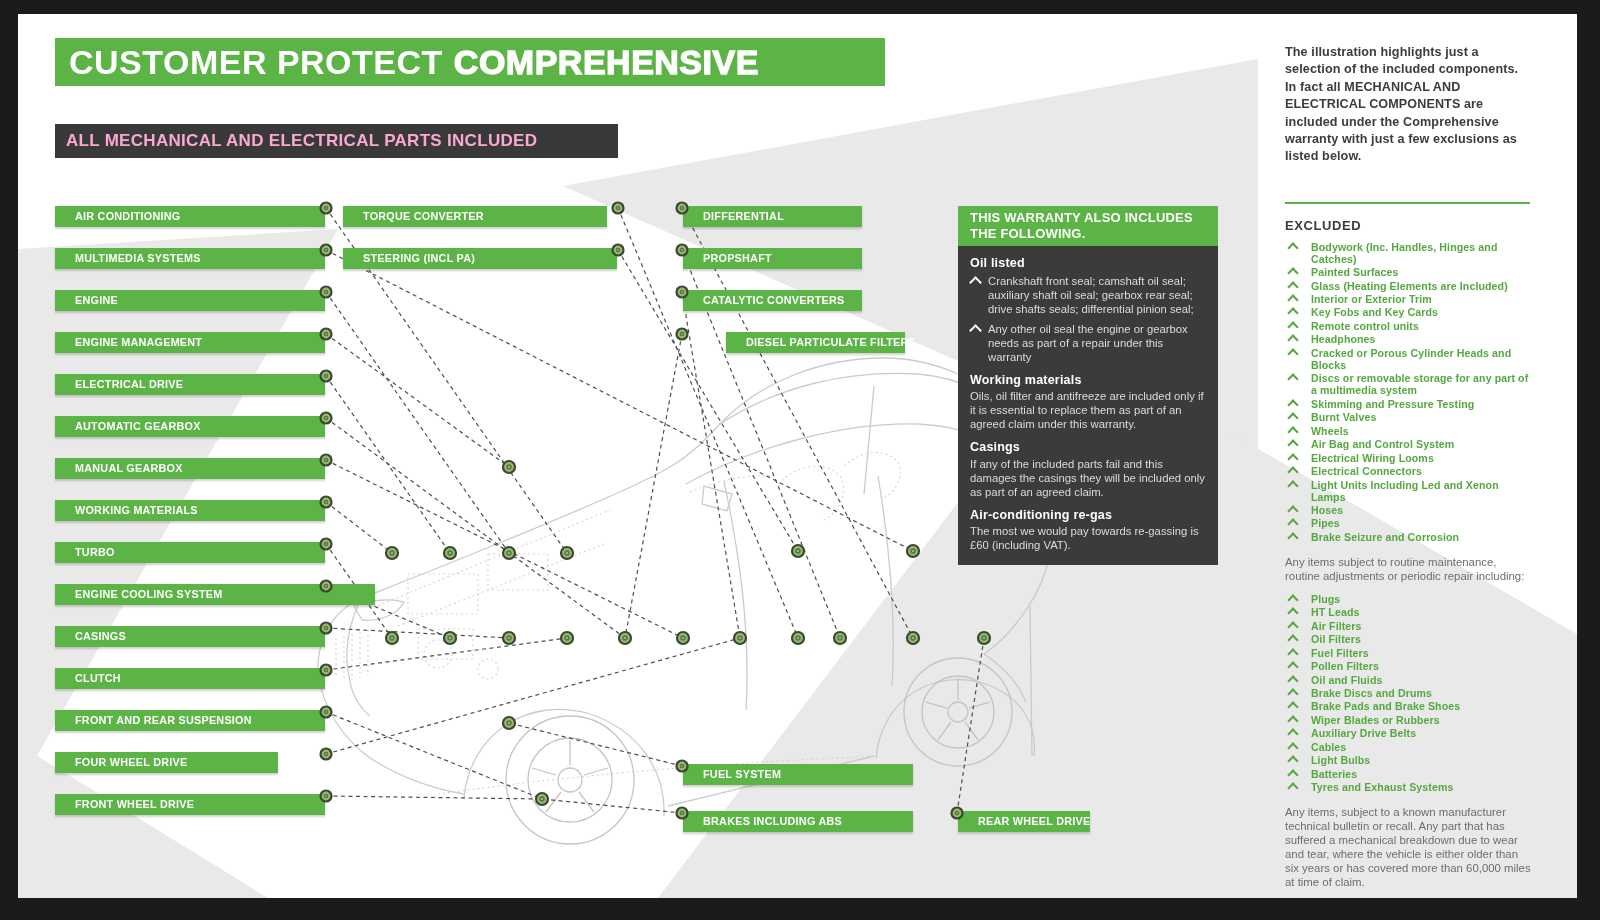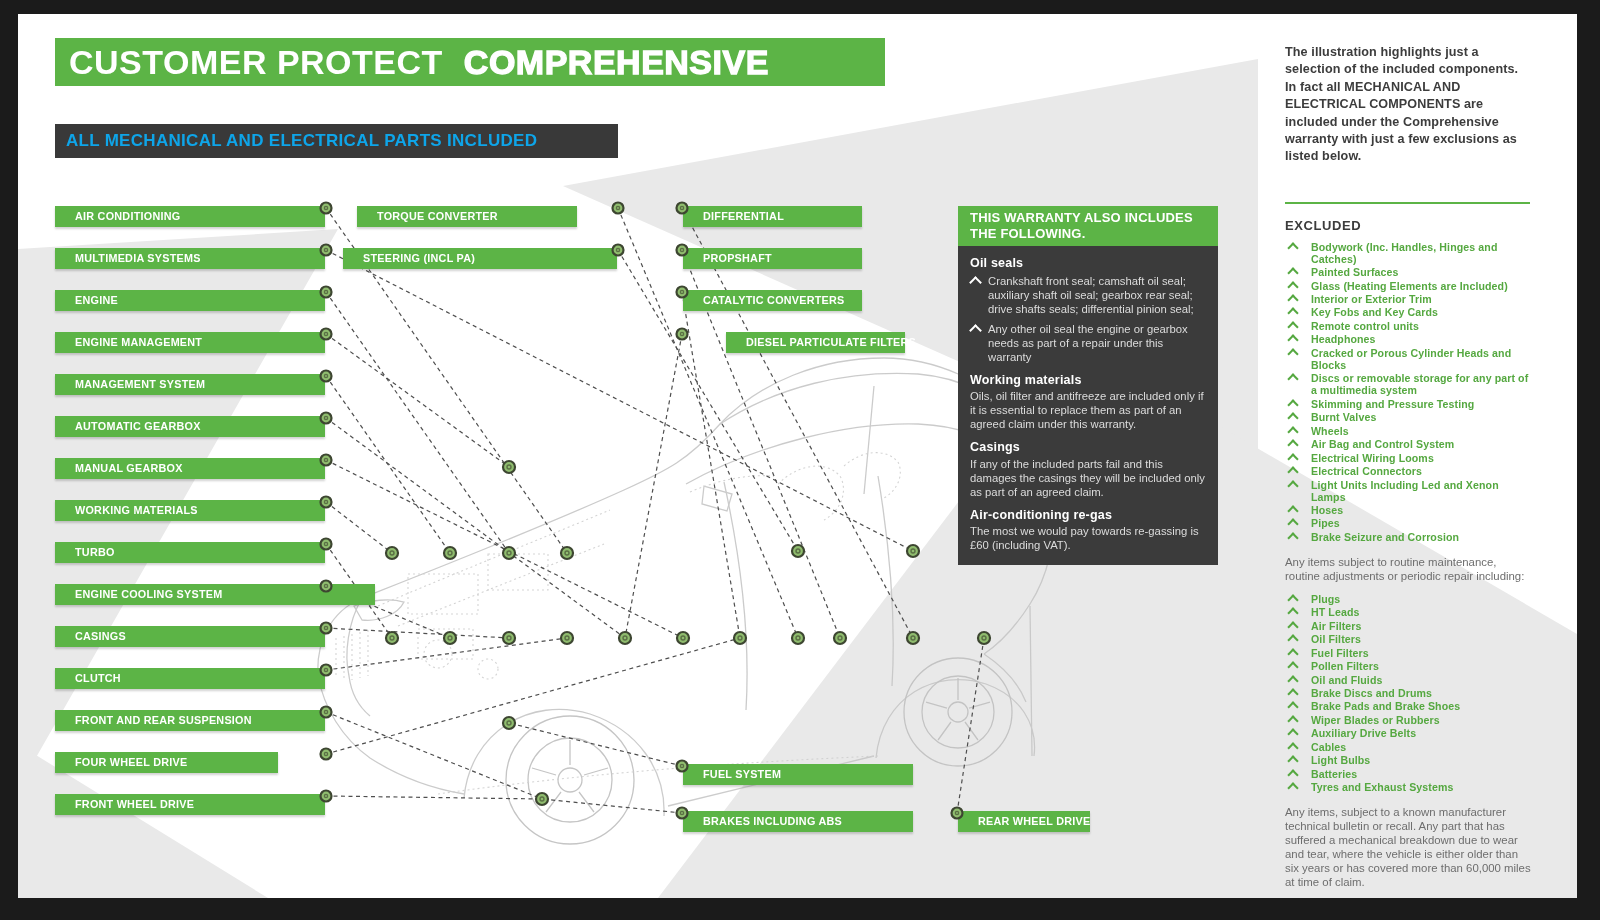--- a/index.html
+++ b/index.html
@@ -19,24 +19,24 @@
   #car-svg{z-index:1;}
   #dots-svg{z-index:4;}
 
   
   #title-bar{
     position:absolute;left:37px;top:24px;width:830px;height:48px;z-index:3;
     background:#5cb446;color:#fff;display:flex;align-items:center;
     padding-left:14px;box-sizing:border-box;
     font-size:34px;font-weight:700;letter-spacing:.5px;white-space:nowrap;
   }
-  #title-bar .heavy{font-weight:900;-webkit-text-stroke:1.3px #fff;margin-left:21px;}
+  #title-bar .heavy{font-weight:900;-webkit-text-stroke:1.3px #fff;margin-left:11px;}
   #subtitle-bar{
     position:absolute;left:37px;top:110px;width:563px;height:34px;z-index:3;
-    background:#393939;color:#0ea5e9;display:flex;align-items:center;
+    background:#393939;color:#f9a8d4;display:flex;align-items:center;
     padding-left:11px;box-sizing:border-box;
     font-size:17px;font-weight:800;letter-spacing:.3px;white-space:nowrap;
   }
 
   
   .part-bar{
     position:absolute;height:21px;z-index:3;background:#5cb446;color:#fff;
     font-size:10.8px;font-weight:800;letter-spacing:.25px;line-height:21px;
     padding-left:20px;box-sizing:border-box;white-space:nowrap;
     box-shadow:0 1.5px 2px rgba(0,0,0,.18);
@@ -158,46 +158,46 @@
     <span>CUSTOMER PROTECT</span>
     <span class="heavy">COMPREHENSIVE</span>
   </div>
   <div id="subtitle-bar">ALL MECHANICAL AND ELECTRICAL PARTS INCLUDED</div>
 
   <div id="labels-layer">
       <div class="part-bar" style="left: 37px; top: 192px; width: 270px;">AIR CONDITIONING</div>
       <div class="part-bar" style="left: 37px; top: 234px; width: 270px;">MULTIMEDIA SYSTEMS</div>
       <div class="part-bar" style="left: 37px; top: 276px; width: 270px;">ENGINE</div>
       <div class="part-bar" style="left: 37px; top: 318px; width: 270px;">ENGINE MANAGEMENT</div>
-      <div class="part-bar" style="left: 37px; top: 360px; width: 270px;">MANAGEMENT SYSTEM</div>
+      <div class="part-bar" style="left: 37px; top: 360px; width: 270px;">ELECTRICAL DRIVE</div>
       <div class="part-bar" style="left: 37px; top: 402px; width: 270px;">AUTOMATIC GEARBOX</div>
       <div class="part-bar" style="left: 37px; top: 444px; width: 270px;">MANUAL GEARBOX</div>
       <div class="part-bar" style="left: 37px; top: 486px; width: 270px;">WORKING MATERIALS</div>
       <div class="part-bar" style="left: 37px; top: 528px; width: 270px;">TURBO</div>
       <div class="part-bar" style="left: 37px; top: 570px; width: 320px;">ENGINE COOLING SYSTEM</div>
       <div class="part-bar" style="left: 37px; top: 612px; width: 270px;">CASINGS</div>
       <div class="part-bar" style="left: 37px; top: 654px; width: 270px;">CLUTCH</div>
       <div class="part-bar" style="left: 37px; top: 696px; width: 270px;">FRONT AND REAR SUSPENSION</div>
       <div class="part-bar" style="left: 37px; top: 738px; width: 223px;">FOUR WHEEL DRIVE</div>
       <div class="part-bar" style="left: 37px; top: 780px; width: 270px;">FRONT WHEEL DRIVE</div>
-      <div class="part-bar" style="left: 325px; top: 192px; width: 220px; margin-left: 14px;">TORQUE CONVERTER</div>
+      <div class="part-bar" style="left: 325px; top: 192px; width: 264px;">TORQUE CONVERTER</div>
       <div class="part-bar" style="left: 325px; top: 234px; width: 274px;">STEERING (INCL PA)</div>
       <div class="part-bar" style="left: 665px; top: 192px; width: 179px;">DIFFERENTIAL</div>
       <div class="part-bar" style="left: 665px; top: 234px; width: 179px;">PROPSHAFT</div>
       <div class="part-bar" style="left: 665px; top: 276px; width: 179px;">CATALYTIC CONVERTERS</div>
       <div class="part-bar" style="left: 665px; top: 318px; width: 179px; margin-left: 43px;">DIESEL PARTICULATE FILTERS</div>
       <div class="part-bar" style="left: 665px; top: 750px; width: 230px;">FUEL SYSTEM</div>
       <div class="part-bar" style="left: 665px; top: 797px; width: 230px;">BRAKES INCLUDING ABS</div>
       <div class="part-bar" style="left: 940px; top: 797px; width: 132px;">REAR WHEEL DRIVE</div>
     </div>
 
   <div id="warranty-box">
     <div id="warranty-head">THIS WARRANTY ALSO INCLUDES THE FOLLOWING.</div>
     <div id="warranty-body">
-        <h4>Oil seals</h4>
+        <h4>Oil listed</h4>
         <ul>
           <li><span class="chev"></span>Crankshaft front seal; camshaft oil seal; auxiliary shaft oil seal; gearbox rear seal; drive shafts seals; differential pinion seal;</li>
           <li><span class="chev"></span>Any other oil seal the engine or gearbox needs as part of a repair under this warranty</li>
         </ul>
         <h4>Working materials</h4>
         <p>Oils, oil filter and antifreeze are included only if it is essential to replace them as part of an agreed claim under this warranty.</p>
         <h4>Casings</h4>
         <p>If any of the included parts fail and this damages the casings they will be included only as part of an agreed claim.</p>
         <h4>Air-conditioning re-gas</h4>
         <p>The most we would pay towards re-gassing is £60 (including VAT).</p>

